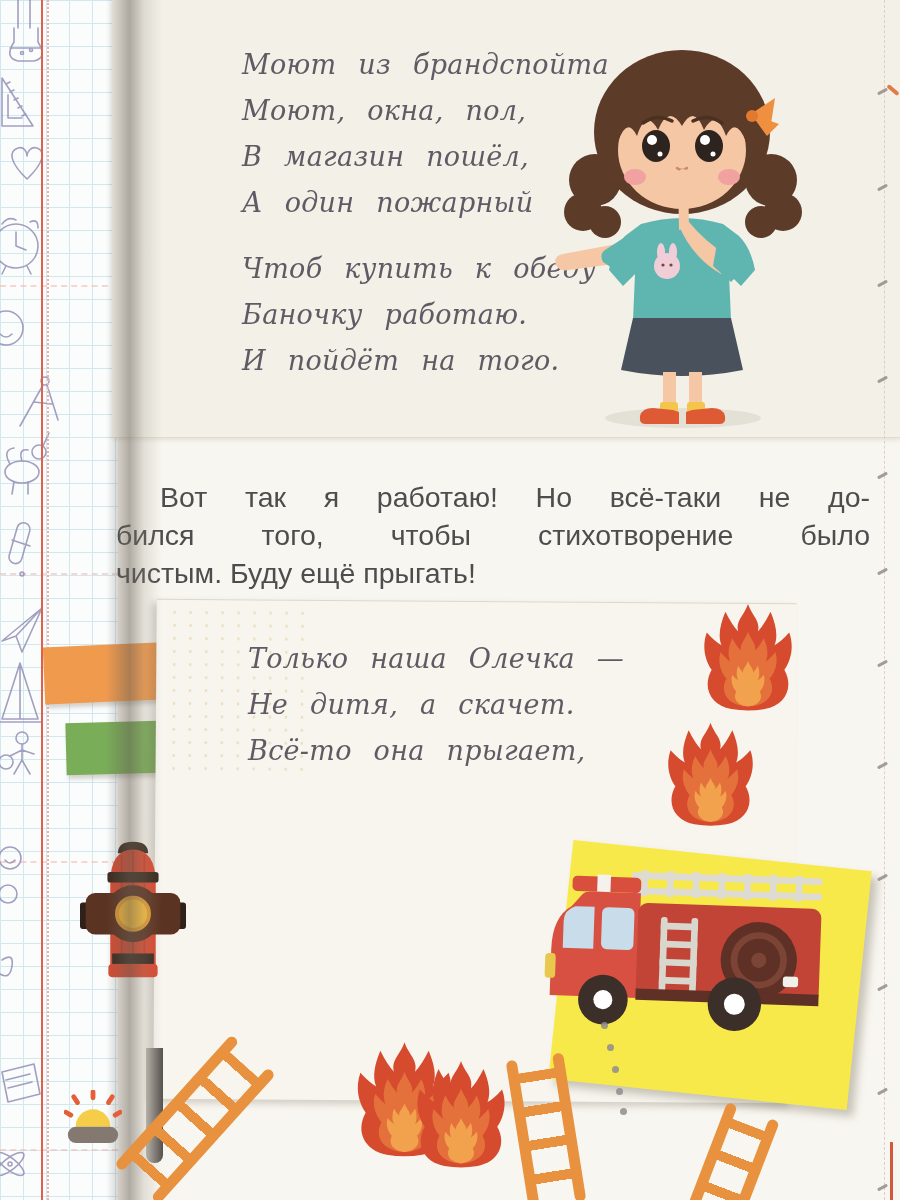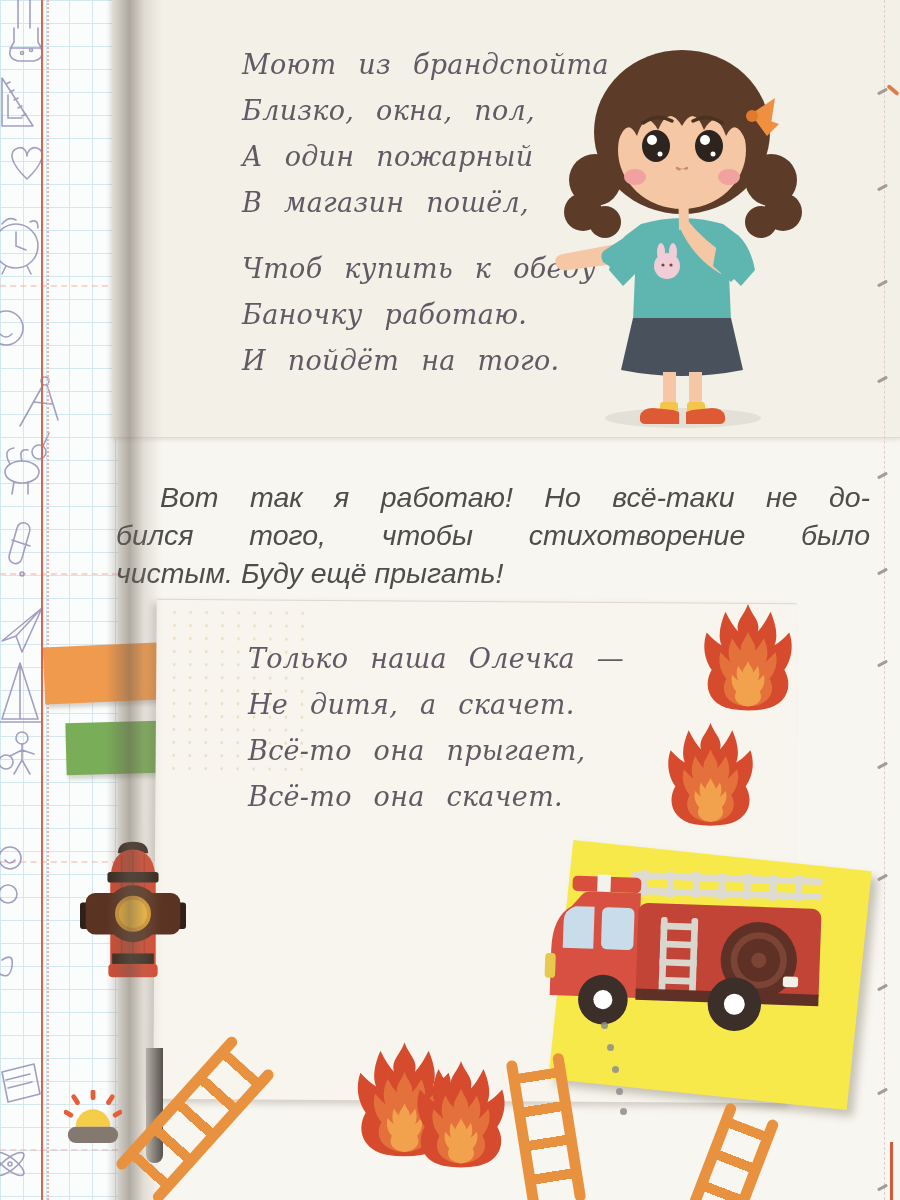--- a/index.html
+++ b/index.html
@@ -35,21 +35,21 @@
 
   
   .poem { position:absolute; font-family:"DejaVu Serif", serif; font-style:italic;
     color:#615a64; font-size:27px; line-height:46px; word-spacing:13px; letter-spacing:.3px; white-space:nowrap;margin-left:10px; }
   .poem1 { left:232px; top:42px; }
   .poem2 { left:238px; top:636px; }
   .stanza + .stanza { margin-top:20px; }
 
   
   .para { position:absolute; left:116px; top:478px; width:754px;
-    font-size:28.5px; line-height:38px; color:#4d4d4d;font-style:italic; }
+    font-size:28.5px; line-height:38px; color:#4d4d4d; }
   .para .jline { text-align:justify; text-align-last:justify; }
   .para .first { text-indent:44px; }
 
   
   .tab { position:absolute; box-shadow:2px 4px 4px rgba(120,110,95,.3); }
   .tab-orange { left:44px; top:645px; width:114px; height:57px; background:#f09a4e; transform:rotate(-2.5deg); }
   .tab-green  { left:66px; top:722px; width:93px;  height:52px; background:#79ad58; transform:rotate(-1.5deg); }
 
   
   .note { position:absolute; left:560px; top:855px; width:300px; height:240px;
@@ -156,23 +156,23 @@
     </svg>
     <div class="margin-solid"></div>
     <div class="margin-dotted"></div>
   </div>
 
   <div class="paper1"></div>
 
   <div class="poem poem1">
     <div class="stanza">
       <div>Моют из брандспойта</div>
-      <div>Близко, окна, пол,</div>
+      <div>Моют, окна, пол,</div>
+      <div>В магазин пошёл,</div>
       <div>А один пожарный</div>
-      <div>В магазин пошёл,</div>
     </div>
     <div class="stanza">
       <div>Чтоб купить к обеду</div>
       <div>Баночку работаю.</div>
       <div>И пойдёт на того.</div>
     </div>
   </div>
 
   <svg class="art" viewBox="0 0 278 408" style="left:543px; top:22px; width:278px; height:408px;">
     <ellipse cx="140" cy="396" rx="78" ry="10" fill="#e3e0d6"></ellipse>
@@ -239,21 +239,20 @@
   <div class="tab tab-green"></div>
   <div class="paper2">
     <div class="speckles"></div>
   </div>
 
   <div class="poem poem2">
     <div class="stanza">
       <div>Только наша Олечка —</div>
       <div>Не дитя, а скачет.</div>
       <div>Всё-то она прыгает,</div>
-      <div>Всё-то она скачет.</div>
     </div>
   </div>
 
   <svg width="0" height="0" style="position:absolute">
     <defs>
       <symbol id="flame" viewBox="0 0 100 112">
         <path fill="#d64a2e" d="M50 2 C54 14 63 19 60 30 Q66 24 73 10 C78 22 81 34 77 44 Q84 40 92 31 C97 45 94 59 87 69 C97 87 88 105 67 109 Q50 112 33 109 C12 105 3 87 13 69 C6 59 3 45 8 31 Q16 40 23 44 C19 34 22 22 27 10 Q34 24 40 30 C37 19 46 14 50 2 Z"></path>
         <path fill="#e4703c" d="M50 30 C53 39 59 43 57 50 Q62 45 66 37 C70 45 71 54 68 61 Q73 57 78 51 C81 61 78 71 72 78 C79 92 71 103 56 106 Q50 107 44 106 C29 103 21 92 28 78 C22 71 19 61 22 51 Q27 57 32 61 C29 54 30 45 34 37 Q38 45 43 50 C41 43 47 39 50 30 Z"></path>
         <path fill="#f2a24c" d="M50 60 C52 66 56 68 55 72 Q58 69 60 65 C62 70 62 76 60 80 Q64 77 66 74 C68 80 66 87 62 91 C66 99 60 105 52 106 Q50 107 48 106 C40 105 34 99 38 91 C34 87 32 80 34 74 Q36 77 40 80 C38 76 38 70 40 65 Q42 69 45 72 C44 68 48 66 50 60 Z"></path>
       </symbol>

